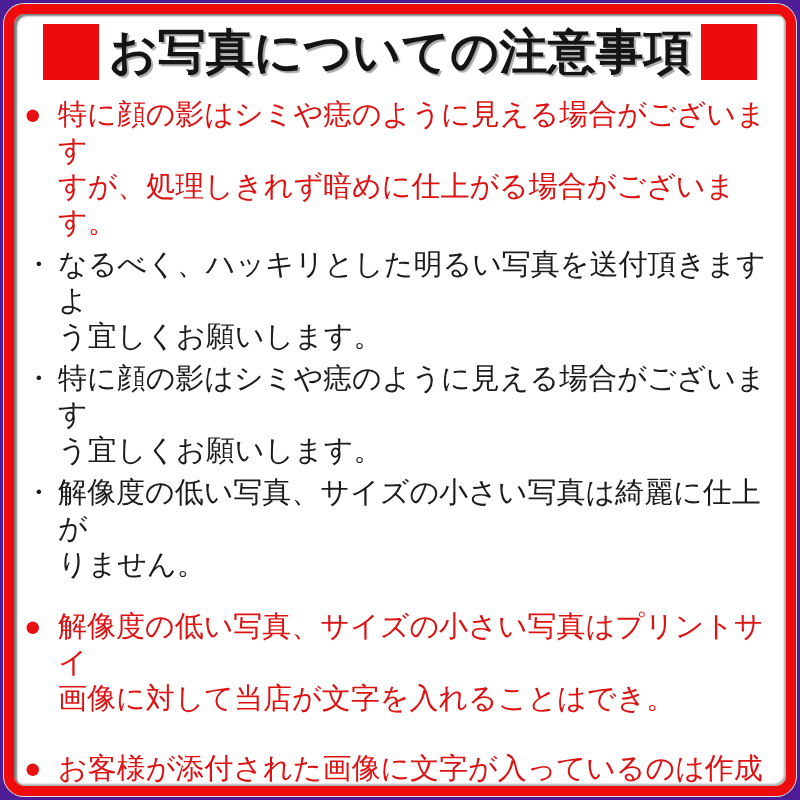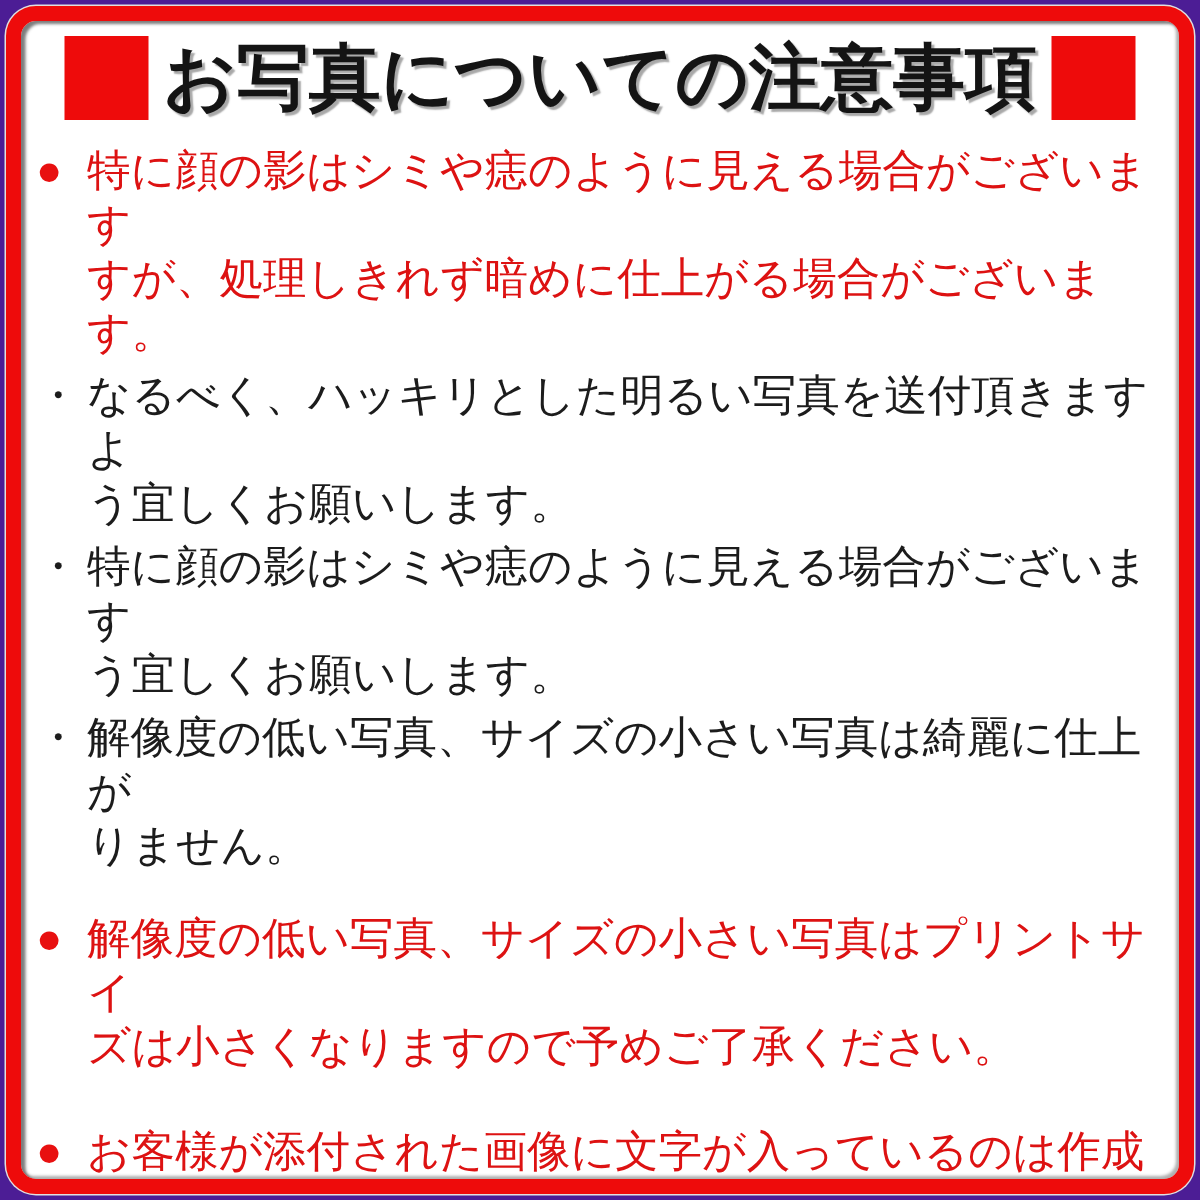--- a/index.html
+++ b/index.html
@@ -112,21 +112,21 @@
 
       <div class="sec black">
         <span class="bullet">・</span>
         <span class="txt">解像度の低い写真、サイズの小さい写真は綺麗に仕上が
 りません。</span>
       </div>
 
       <div class="sec red gap-a">
         <span class="bullet">●</span>
         <span class="txt">解像度の低い写真、サイズの小さい写真はプリントサイ
-ズは小さくなりますので予めご了承ください。</span>
+画像に対して当店が文字を入れることはでき。</span>
       </div>
 
       <div class="sec red gap-b">
         <span class="bullet">●</span>
         <span class="txt">お客様が添付された画像に文字が入っているのは作成可
 能ですが、画像に対して当店が文字を入れることはでき
 ません。ご了承ください。</span>
       </div>
 
     </div>

